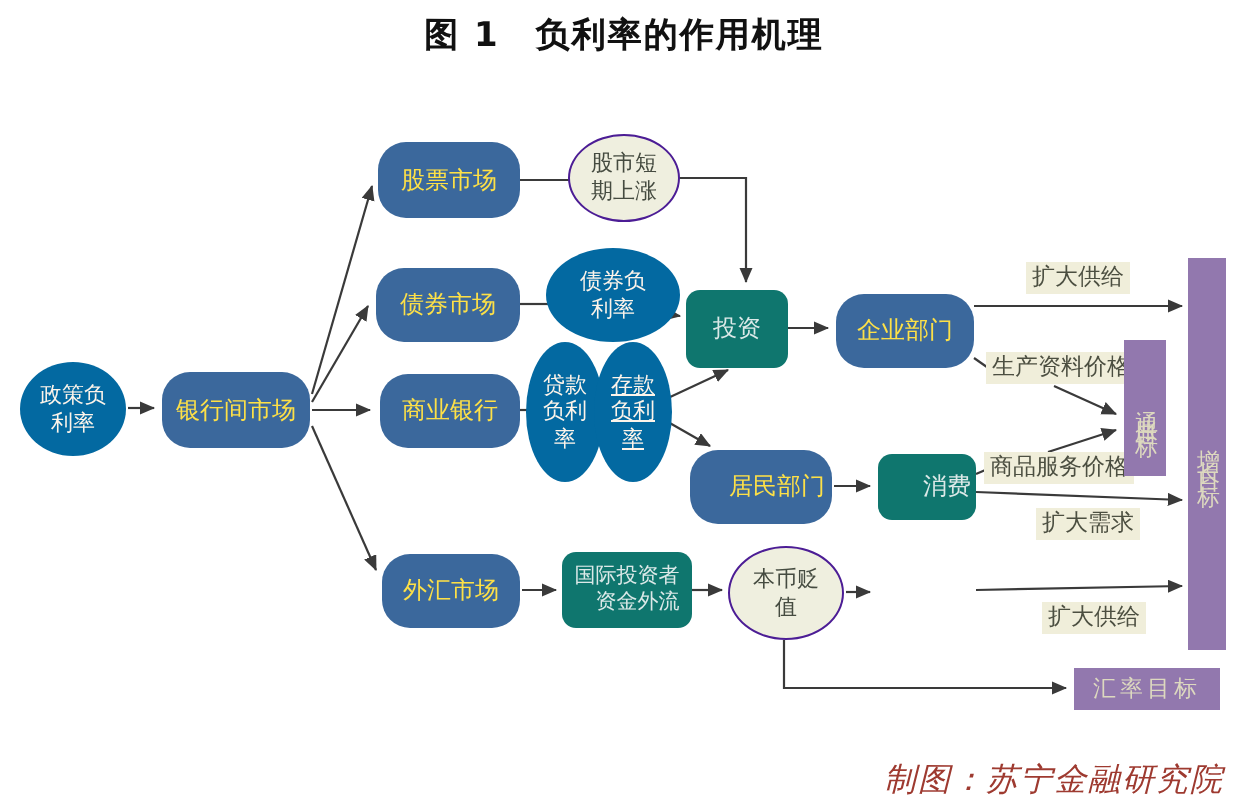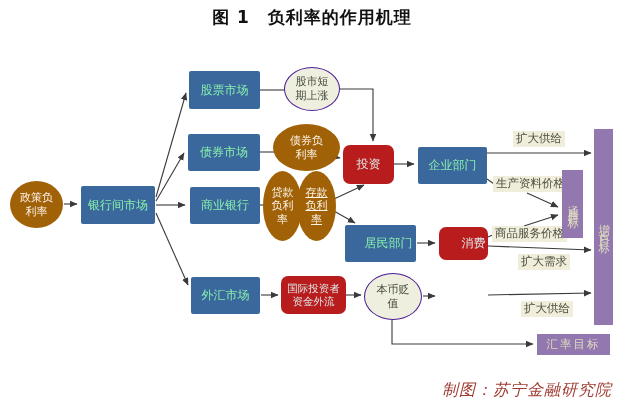--- a/index.html
+++ b/index.html
@@ -8,23 +8,23 @@
     font-family:"DejaVu Sans","Liberation Sans",sans-serif;
   }
   .title{
     position:absolute;top:6px;left:0;width:624px;text-align:center;
     font-size:17px;font-weight:bold;color:#111;letter-spacing:1px;
   }
   .node{
     position:absolute;display:flex;align-items:center;justify-content:center;
     text-align:center;white-space:pre-line;box-sizing:border-box;line-height:1.25;
   }
-  .box-blue{background:#3B689C;color:#86efac;font-size:12px;border-radius:2px;}
-  .box-teal{background:#b91c1c;color:#DCE9E8;font-size:12px;border-radius:7px;}
-  .ell-orange{background:#a16207;color:#FDF4EA;border-radius:50%;font-size:11px;line-height:1.2;}
+  .box-blue{background:#3B689C;color:#fde047;font-size:12px;border-radius:14px;}
+  .box-teal{background:#0f766e;color:#DCE9E8;font-size:12px;border-radius:7px;text-align:right;}
+  .ell-orange{background:#0369a1;color:#FDF4EA;border-radius:50%;font-size:11px;line-height:1.2;}
   .ell-cream{background:#EFEFDF;border:1px solid #4c1d95;color:#454B40;border-radius:50%;font-size:11px;line-height:1.25;}
   .lbl{
     position:absolute;background:#F0EEDA;color:#4C4F41;font-size:11.5px;
     padding:1px 3px;white-space:nowrap;line-height:1.2;
   }
   .box-purple{background:#9278AE;color:#DDD9BF;font-size:11.5px;}
   .vtext{writing-mode:vertical-rl;letter-spacing:4px;line-height:1;}
   .caption{
     position:absolute;top:380px;right:12px;font-size:16px;font-style:italic;
     color:#9E3A30;letter-spacing:1px;

